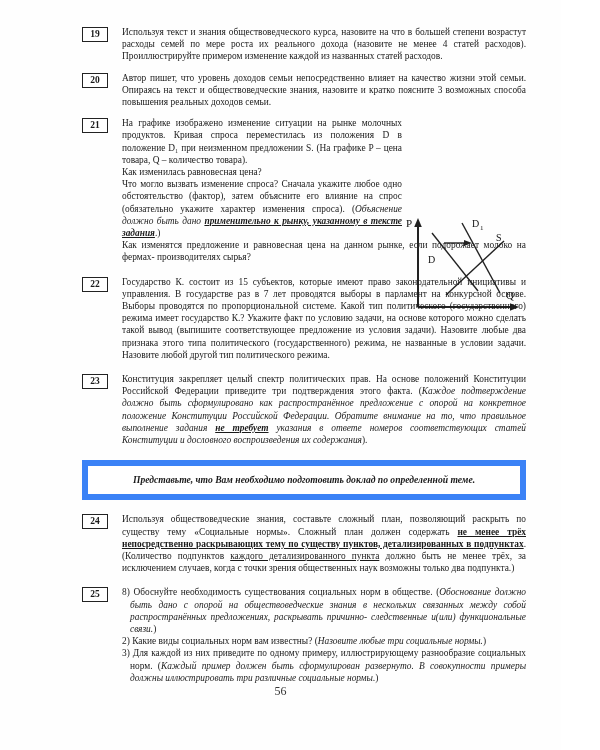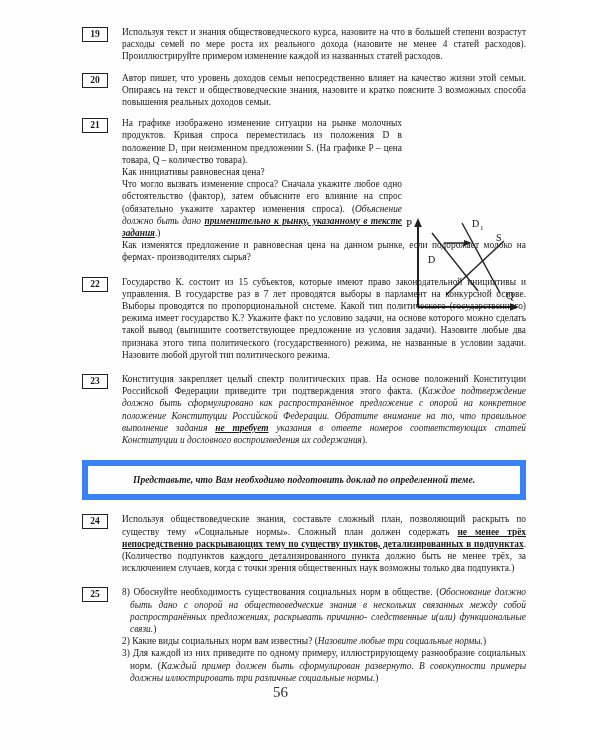--- a/index.html
+++ b/index.html
@@ -107,21 +107,21 @@
     background: #fff;
   }
   .callout p { margin: 0; }
 
   .page-number {
     position: absolute;
     left: 0;
     right: 0;
     top: 684px;
     text-align: center;
-    font-size: 15px;
+    font-size: 12px;
     font-family: "Liberation Serif", serif;
     color: #333;
   }
 
   .sub-lines p { margin: 0; }
   .indent-hang {
     padding-left: 8px;
     text-indent: -8px;
   }
 </style>
@@ -143,21 +143,21 @@
       <div class="task-body">
         <p>Автор пишет, что уровень доходов семьи непосредственно влияет на качество жизни этой семьи. Опираясь на текст и обществоведческие знания, назовите и кратко поясните 3 возможных способа повышения реальных доходов семьи.</p>
       </div>
     </div>
 
     <div class="task task-21">
       <div class="num-box">21</div>
       <div class="task-body">
         <div class="wrap-graph"></div>
         <p>На графике изображено изменение ситуации на рынке молочных продуктов. Кривая спроса переместилась из положения D в положение D₁ при неизменном предложении S. (На графике P – цена товара, Q – количество товара).</p>
-        <p>Как инициативы равновесная цена?</p>
+        <p>Как изменилась равновесная цена?</p>
         <p><span>Что могло вызвать изменение спроса? Сначала укажите любое одно обстоятельство (фактор), затем объясните его влияние на спрос (обязательно укажите характер изменения спроса). (</span><span class="it">Объяснение должно быть дано </span><span class="biu">применительно к рынку, указанному в тексте задания</span><span>.)</span></p>
         <p>Как изменятся предложение и равновесная цена на данном рынке, если подорожает молоко на фермах- производителях сырья?</p>
       </div>
 
       <div class="graph-holder">
         <svg width="126" height="104" viewBox="0 0 126 104" xmlns="http://www.w3.org/2000/svg">
 
           <line x1="18" y1="96" x2="18" y2="14" stroke="#222" stroke-width="2"></line>
           <polygon points="18,7 14.2,16 21.8,16" fill="#222"></polygon>
 

